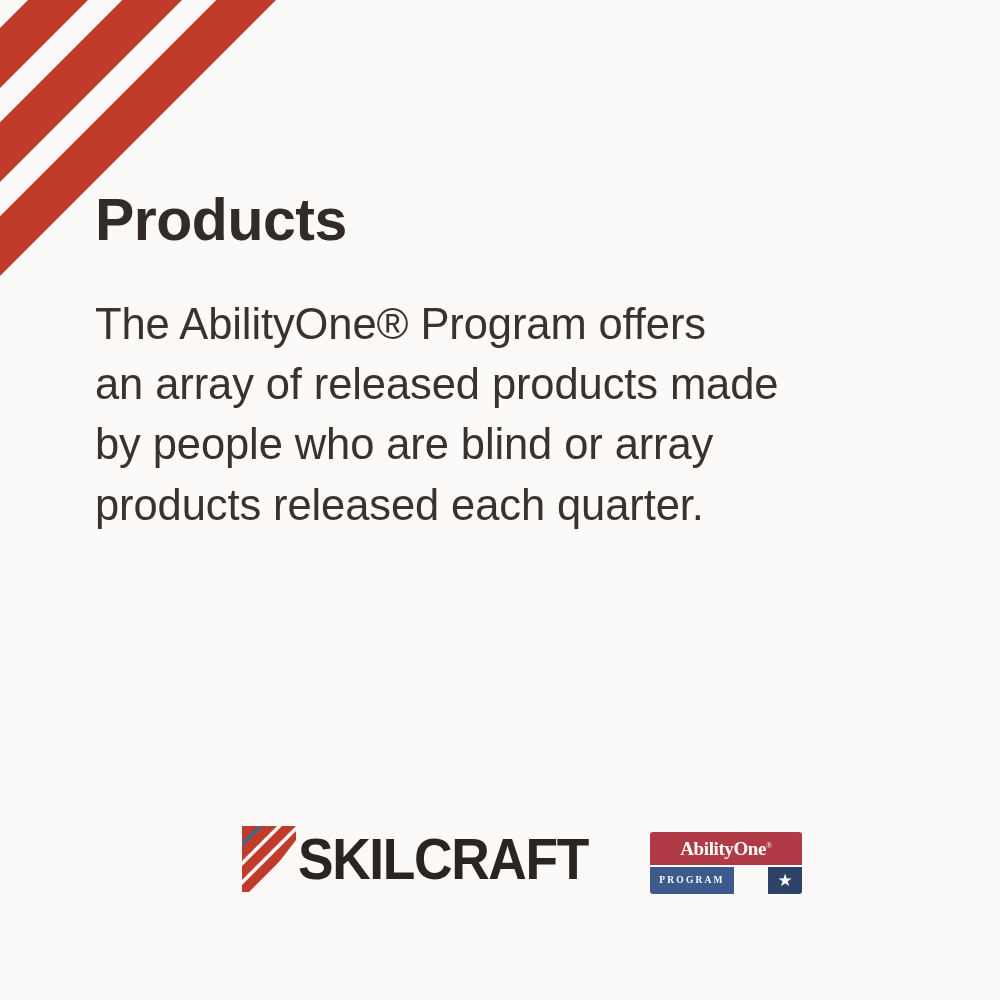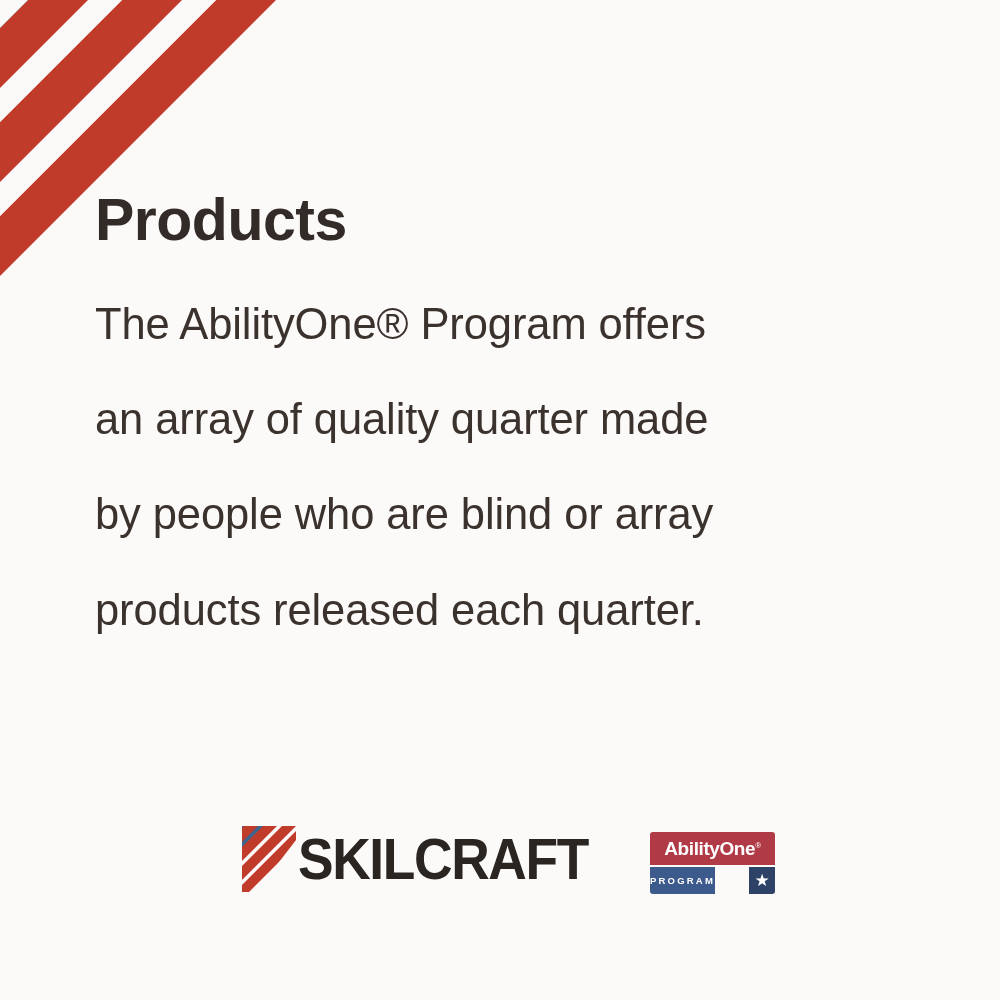--- a/index.html
+++ b/index.html
@@ -46,21 +46,20 @@
   #body-copy {
     font-size: 43.5px;
     font-weight: normal;
     color: #3b322d;
     line-height: 1.385;
     letter-spacing: -0.1px;
   }
   #body-copy .line {
     display: block;
     white-space: nowrap;
-    margin-top: 35px;
   }
 
   
   #logo-row {
     position: absolute;
     left: 0;
     top: 820px;
     width: 1000px;
     height: 100px;
   }
@@ -90,21 +89,22 @@
     transform-origin: left center;
     line-height: 1;
     white-space: nowrap;
   }
 
   
   #abilityone-logo {
     position: absolute;
     left: 650px;
     top: 12px;
-    width: 125px;
+    width: 152px;
+    font-family: Liberation Serif, serif;
   }
   #ao-top {
     background: #b03a45;
     border-radius: 3px 3px 0 0;
     height: 33px;
     display: flex;
     align-items: center;
     justify-content: center;
   }
   #ao-wordmark {
@@ -177,21 +177,21 @@
     </g>
   </svg>
 </div>
 
 <div id="content">
 
   <h1 id="page-title">Products</h1>
 
   <div id="body-copy">
     <span class="line">The AbilityOne® Program offers</span>
-    <span class="line">an array of quality quarter made</span>
+    <span class="line">an array of released products made</span>
     <span class="line">by people who are blind or array</span>
     <span class="line">products released each quarter.</span>
   </div>
 
 </div>
 
 <div id="logo-row">
 
   <div id="skilcraft-logo">
     <div id="skilcraft-mark">

